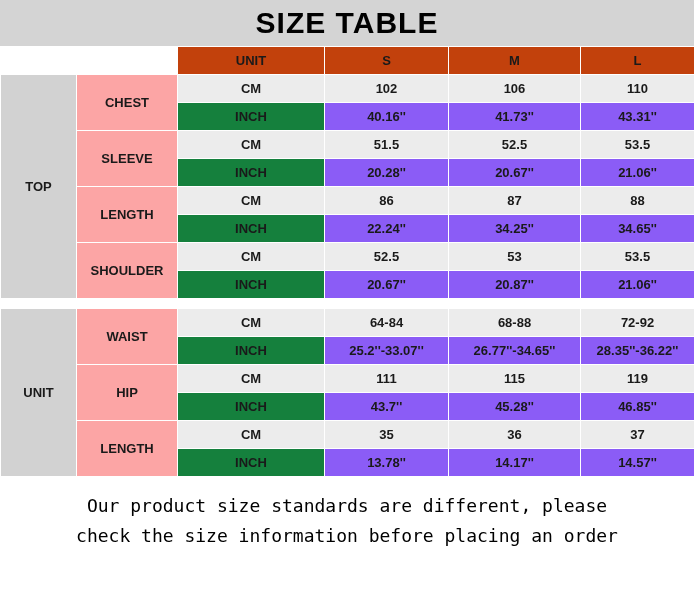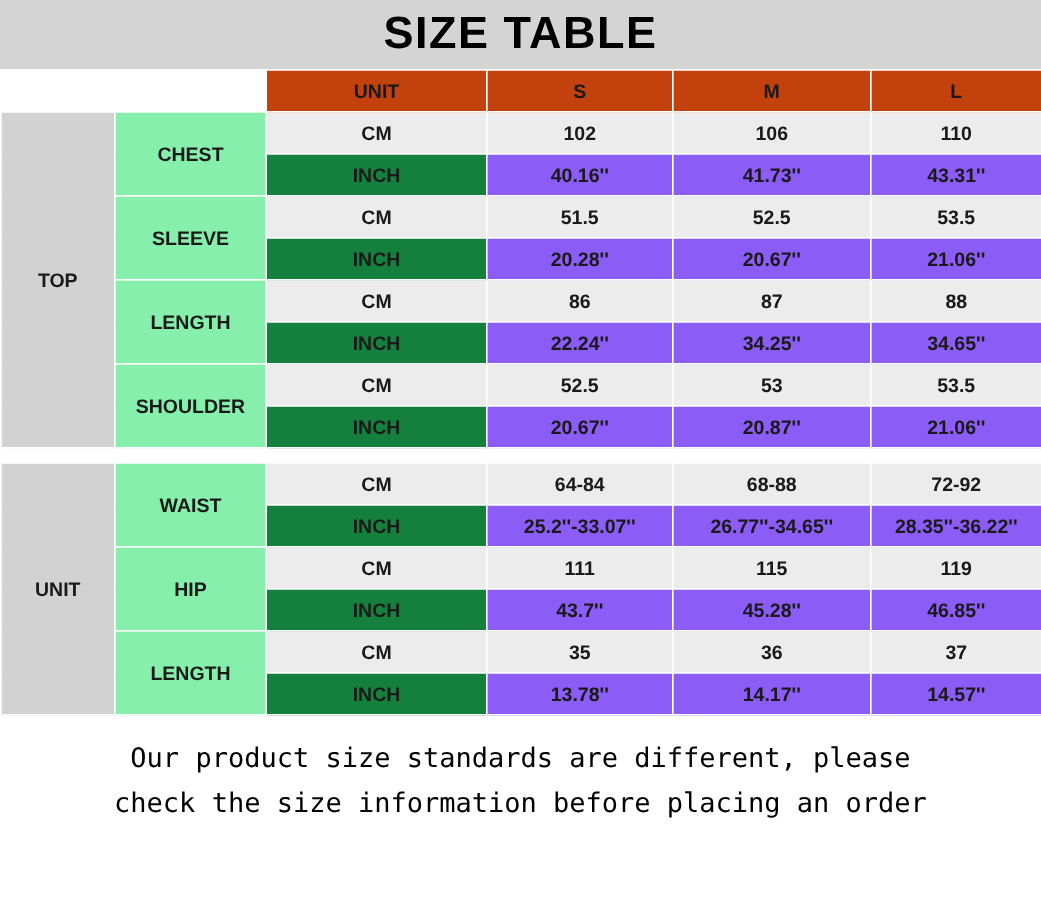--- a/index.html
+++ b/index.html
@@ -56,21 +56,21 @@
   col.c-m     { width: 132px; }
   col.c-l     { width: 114px; }
   .bg-white  { background: #ffffff; }
 
   .group-cell {
     background: #d2d2d2;
     font-size: 14px;
     font-weight: bold;
   }
   .part-cell {
-    background: #86efac;
+    background: #fca5a5;
     font-size: 13px;
     font-weight: bold;
     margin-left: 34px;
   }
   .hdr-cell {
     background: #c2410c;
     font-size: 13px;
     font-weight: bold;
   }
   .unit-cm {

